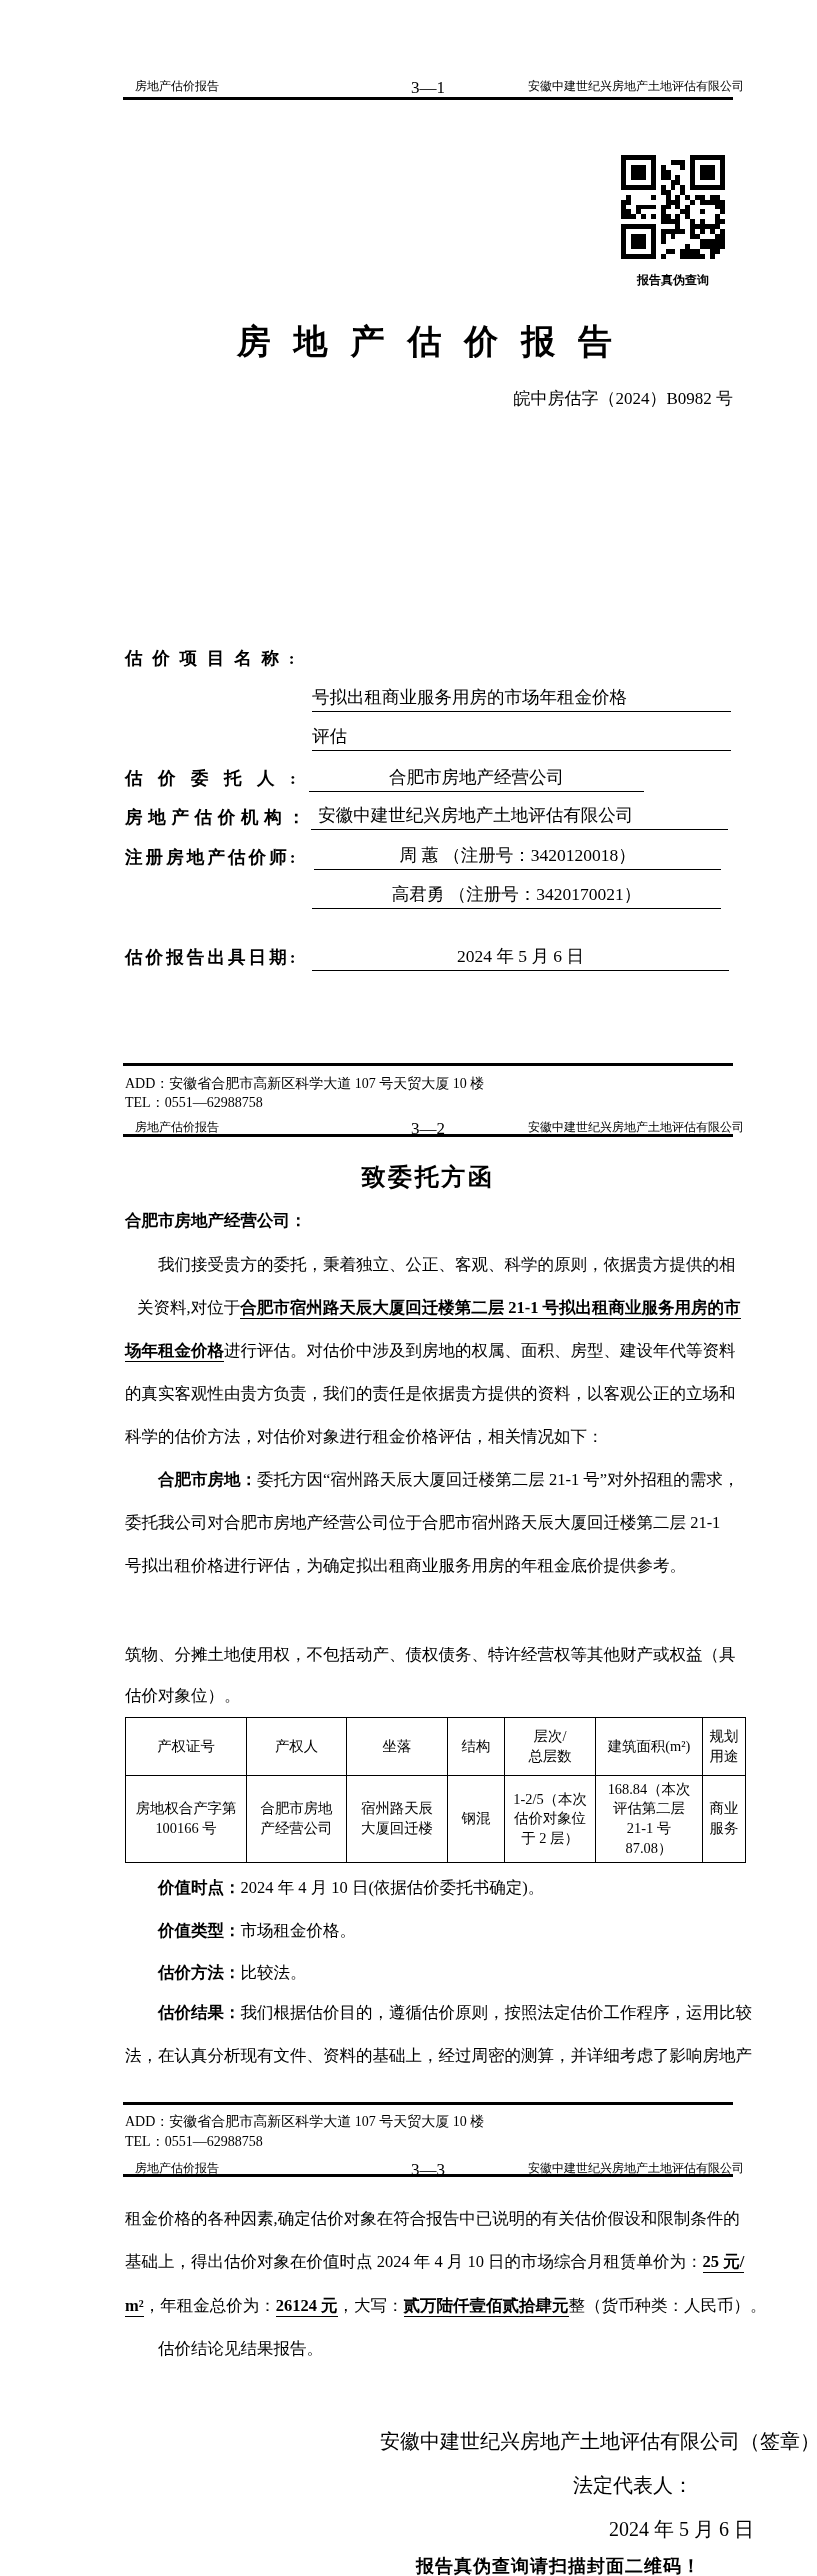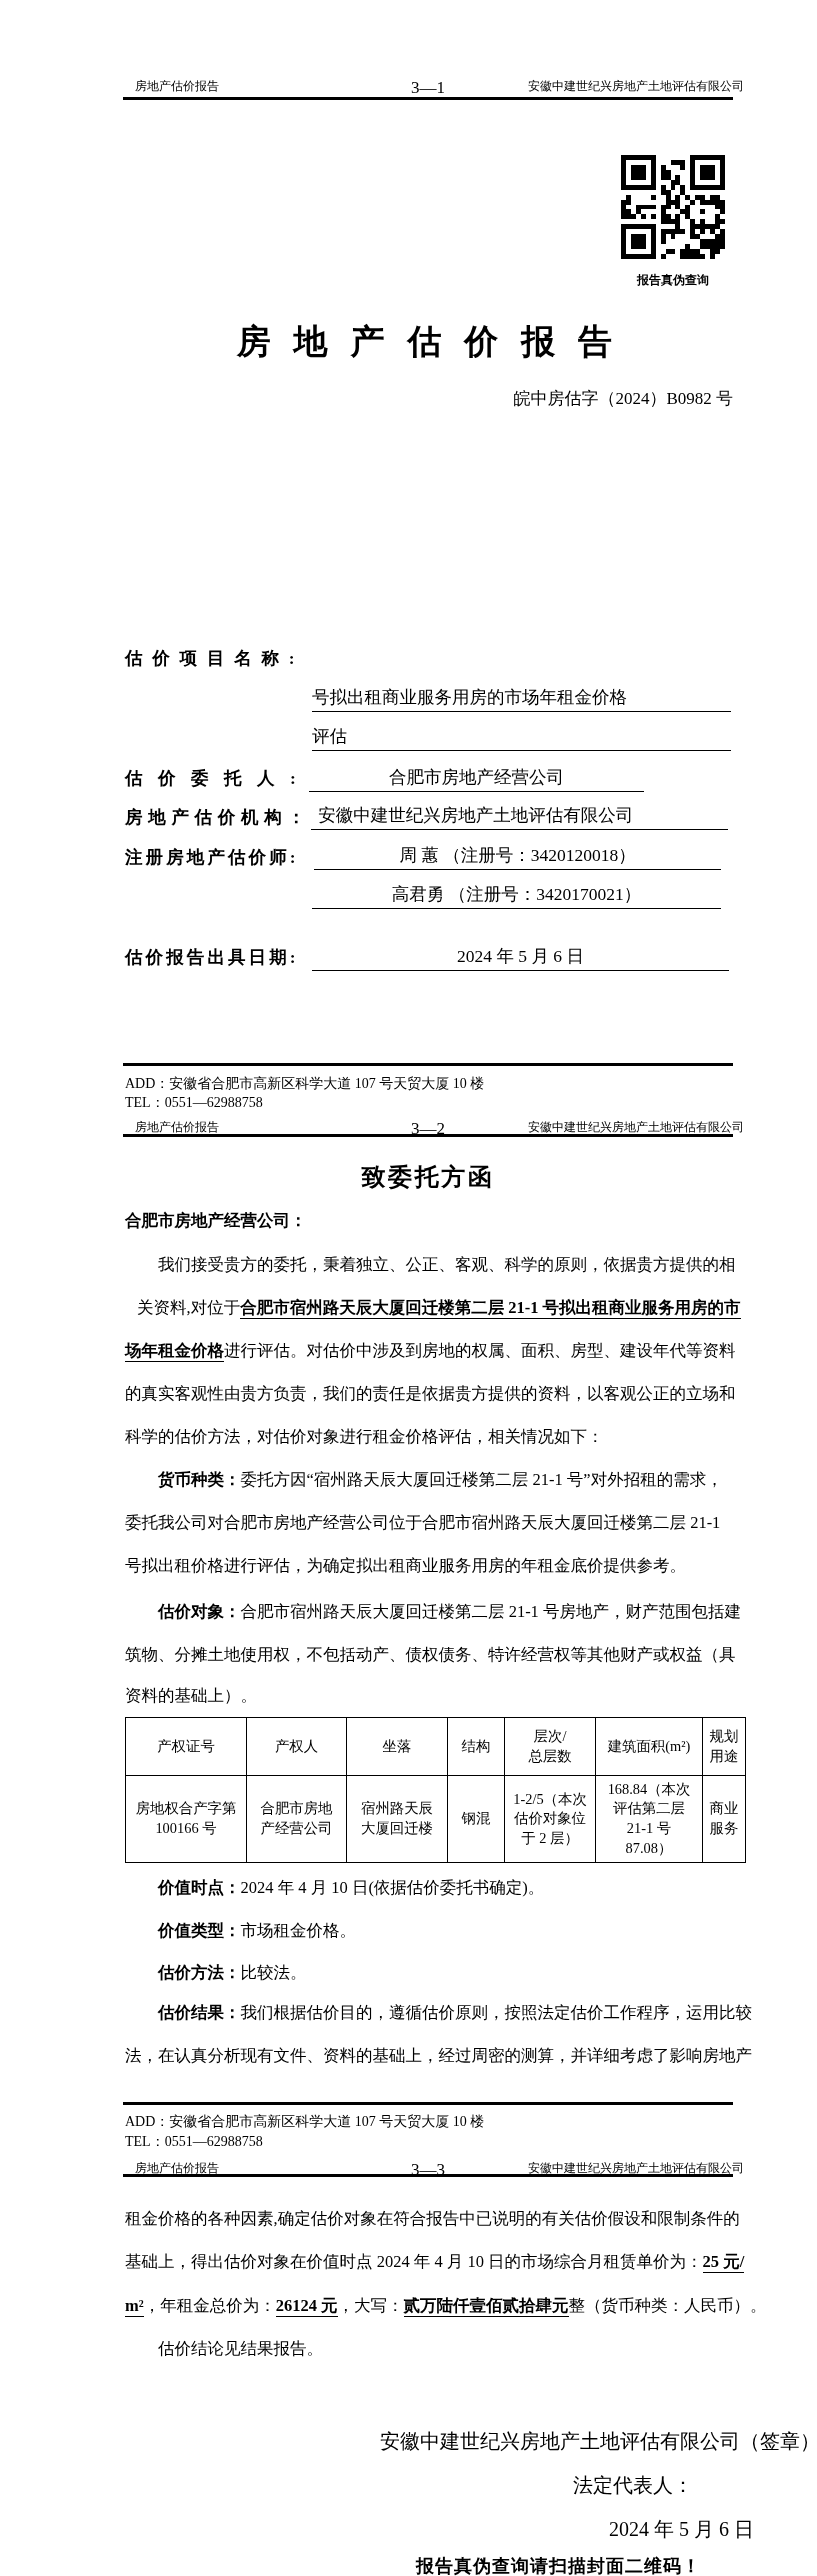--- a/index.html
+++ b/index.html
@@ -312,30 +312,27 @@
   <div class="abs t32" style="left:137px;top:1298px;">
     <span>关资料,对位于</span><span class="em-u">合肥市宿州路天辰大厦回迁楼第二层 21-1 号拟出租商业服务用房的市</span>
   </div>
   <div class="abs t32" style="left:125px;top:1341px;">
     <span class="em-u">场年租金价格</span><span>进行评估。对估价中涉及到房地的权属、面积、房型、建设年代等资料</span>
   </div>
   <div class="abs t32" style="left:125px;top:1384px;">的真实客观性由贵方负责，我们的责任是依据贵方提供的资料，以客观公正的立场和</div>
   <div class="abs t32" style="left:125px;top:1427px;">科学的估价方法，对估价对象进行租金价格评估，相关情况如下：</div>
 
   <div class="abs t32" style="left:158px;top:1470px;">
-    <span class="b">货币种类：</span><span>委托方因“宿州路天辰大厦回迁楼第二层 21-1 号”对外招租的需求，</span>
+    <span class="b">合肥市房地：</span><span>委托方因“宿州路天辰大厦回迁楼第二层 21-1 号”对外招租的需求，</span>
   </div>
   <div class="abs t32" style="left:125px;top:1513px;">委托我公司对合肥市房地产经营公司位于合肥市宿州路天辰大厦回迁楼第二层 21-1</div>
   <div class="abs t32" style="left:125px;top:1556px;">号拟出租价格进行评估，为确定拟出租商业服务用房的年租金底价提供参考。</div>
 
-  <div class="abs t32" style="left:158px;top:1602px;">
-    <span class="b">估价对象：</span><span>合肥市宿州路天辰大厦回迁楼第二层 21-1 号房地产，财产范围包括建</span>
-  </div>
   <div class="abs t32" style="left:125px;top:1645px;">筑物、分摊土地使用权，不包括动产、债权债务、特许经营权等其他财产或权益（具</div>
-  <div class="abs t32" style="left:125px;top:1686px;">资料的基础上）。</div>
+  <div class="abs t32" style="left:125px;top:1686px;">估价对象位）。</div>
 
   <table class="subject">
     <colgroup>
       <col style="width:121px">
         <col style="width:100px">
         <col style="width:101px">
       <col style="width:57px">
         <col style="width:91px">
         <col style="width:107px">
         <col style="width:43px">

